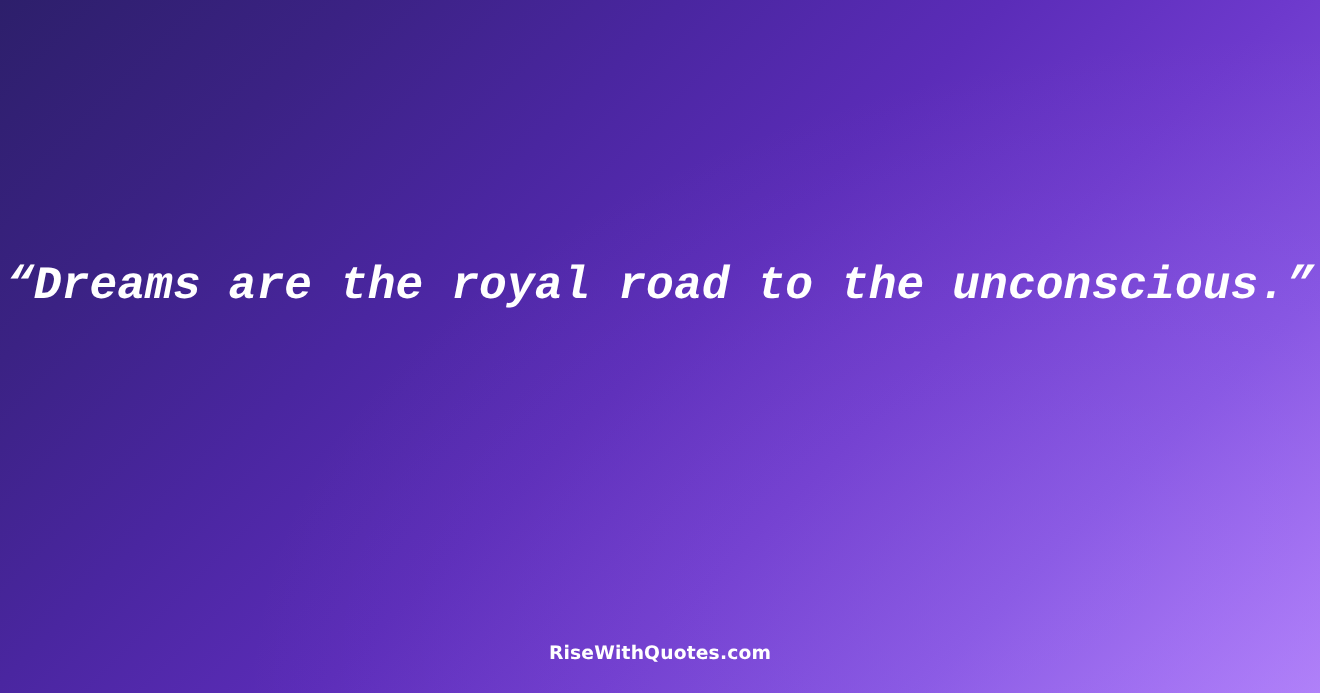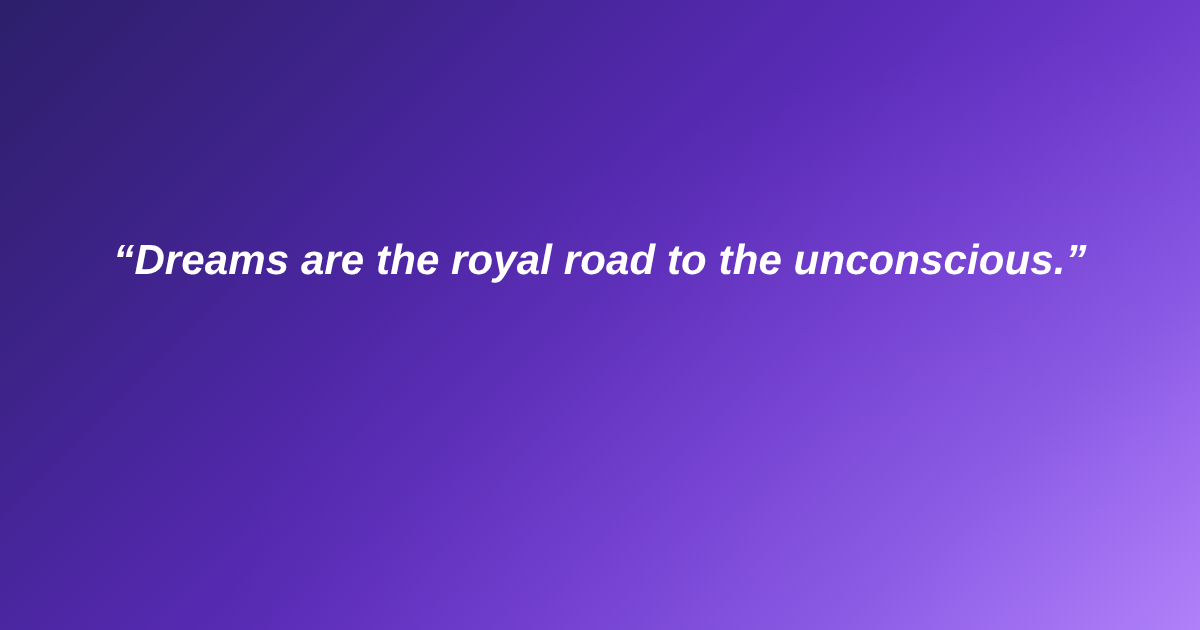--- a/index.html
+++ b/index.html
@@ -61,21 +61,21 @@
     justify-content: center;
     
     margin-top: -110px;
     padding: 0 80px;
     box-sizing: border-box;
   }
 
   #quote-text {
     margin: 0;
     color: #ffffff;
-    font-family: Liberation Sans, sans-serif;
+    font-family: Liberation Mono, monospace;
     font-size: 42px;
     font-style: italic;
     font-weight: 700;
     line-height: 1.25;
     letter-spacing: 0.1px;
     text-align: center;
     white-space: nowrap;
     text-rendering: geometricPrecision;
   }
 
@@ -104,14 +104,17 @@
 </style>
 </head>
 <body>
 
 <div id="quote-card">
 
   <div id="quote-body">
     <blockquote id="quote-text">“Dreams are the royal road to the unconscious.”</blockquote>
   </div>
 
+  <div id="site-credit-wrap">
+    <div id="site-credit">RiseWithQuotes.com</div>
+  </div>
 
 </div>
 
 </body></html>

